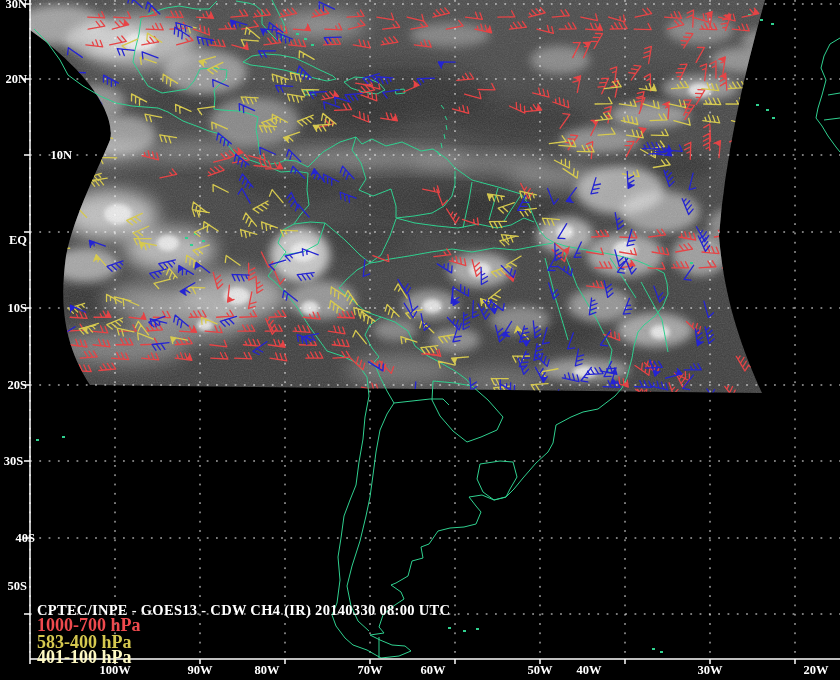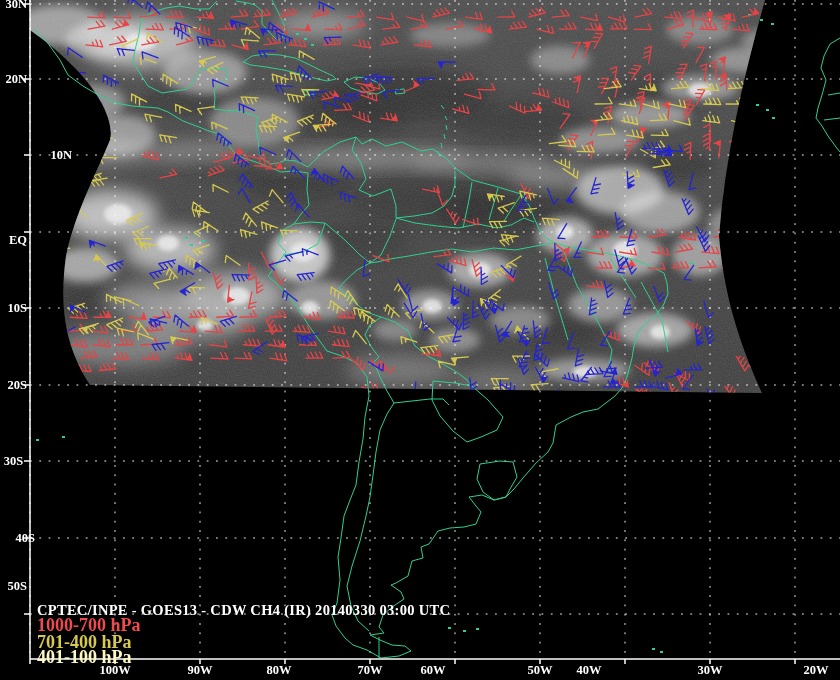--- a/index.html
+++ b/index.html
@@ -830,29 +830,29 @@
       <div class="axlabel latlab" style="top: 308px; left: 0px;">10S</div>
       <div class="axlabel latlab" style="top: 385px; left: 0px;">20S</div>
       <div class="axlabel latlab" style="top: 461px; left: 0px; text-align: center;">30S</div>
       <div class="axlabel latlab" style="top: 538px; left: 8px;">40S</div>
       <div class="axlabel latlab" style="top: 586px; left: 0px;">50S</div>
     </div>
   <div id="lon-labels">
       <div class="axlabel lonlab" style="left: 30px; margin-top: 36px;">110W</div>
       <div class="axlabel lonlab" style="left: 115px;">100W</div>
       <div class="axlabel lonlab" style="left: 200px;">90W</div>
-      <div class="axlabel lonlab" style="left: 279px;">80W</div>
+      <div class="axlabel lonlab" style="left: 267px;">80W</div>
       <div class="axlabel lonlab" style="left: 370px;">70W</div>
       <div class="axlabel lonlab" style="left: 433px;">60W</div>
       <div class="axlabel lonlab" style="left: 540px;">50W</div>
       <div class="axlabel lonlab" style="left: 589px;">40W</div>
       <div class="axlabel lonlab" style="left: 710px;">30W</div>
       <div class="axlabel lonlab" style="left: 795px; margin-left: 21px;">20W</div>
     </div>
 
-  <div id="map-title">CPTEC/INPE - GOES13 - CDW CH4 (IR) 20140330 03:00 UTC</div>
+  <div id="map-title">CPTEC/INPE - GOES13 - CDW CH4 (IR) 20140330 08:00 UTC</div>
 
   <div id="legend">
     <div class="legend-line" style="color: rgb(239, 74, 78); top: 616px;">1000-700 hPa</div>
-    <div class="legend-line" style="color: rgb(214, 201, 79); top: 633px;">701-400 hPa</div>
+    <div class="legend-line" style="color: rgb(214, 201, 79); top: 633px;">583-400 hPa</div>
     <div class="legend-line" style="color: #fef9c3; top: 648px;">401-100 hPa</div>
   </div>
 </div>
 
 </body></html>

